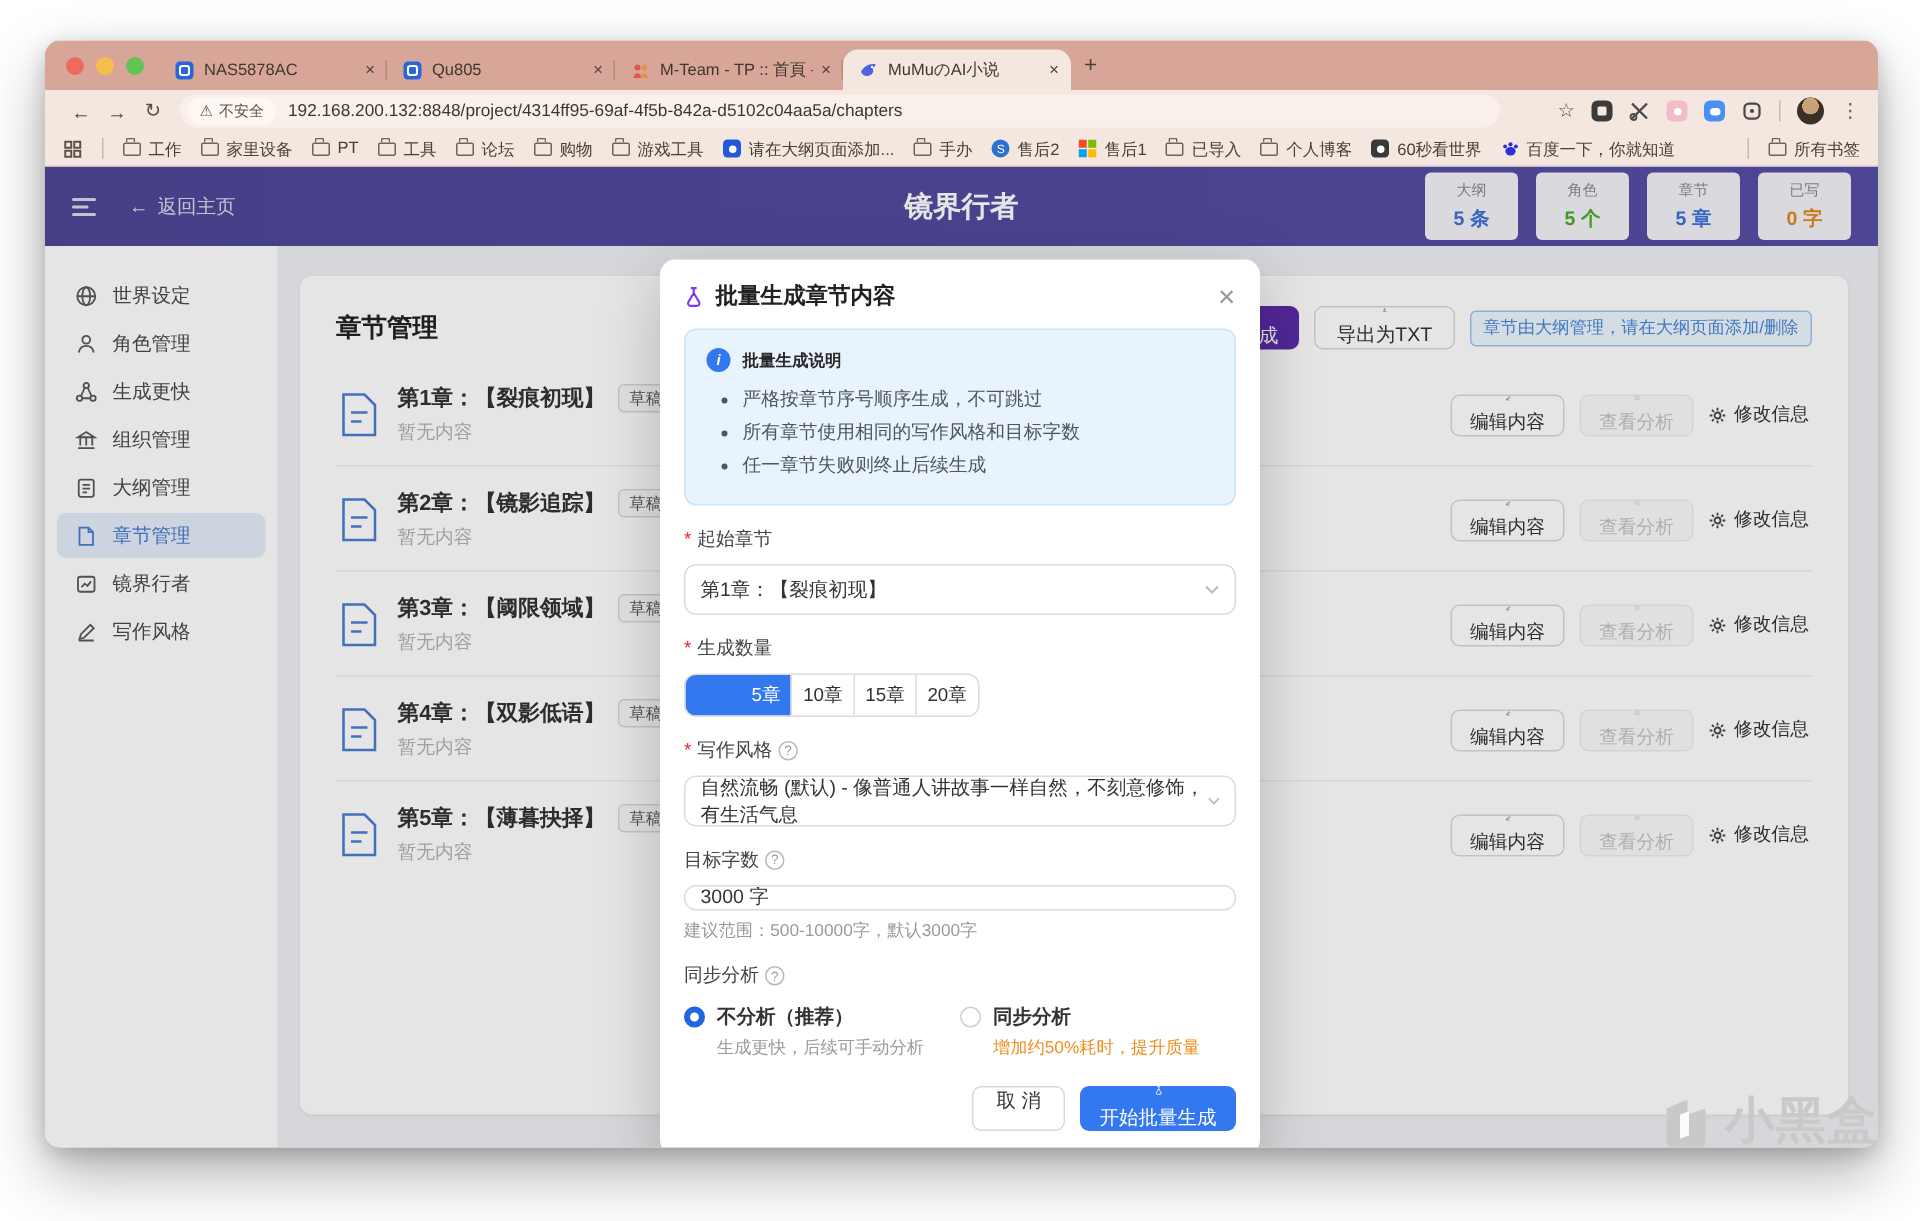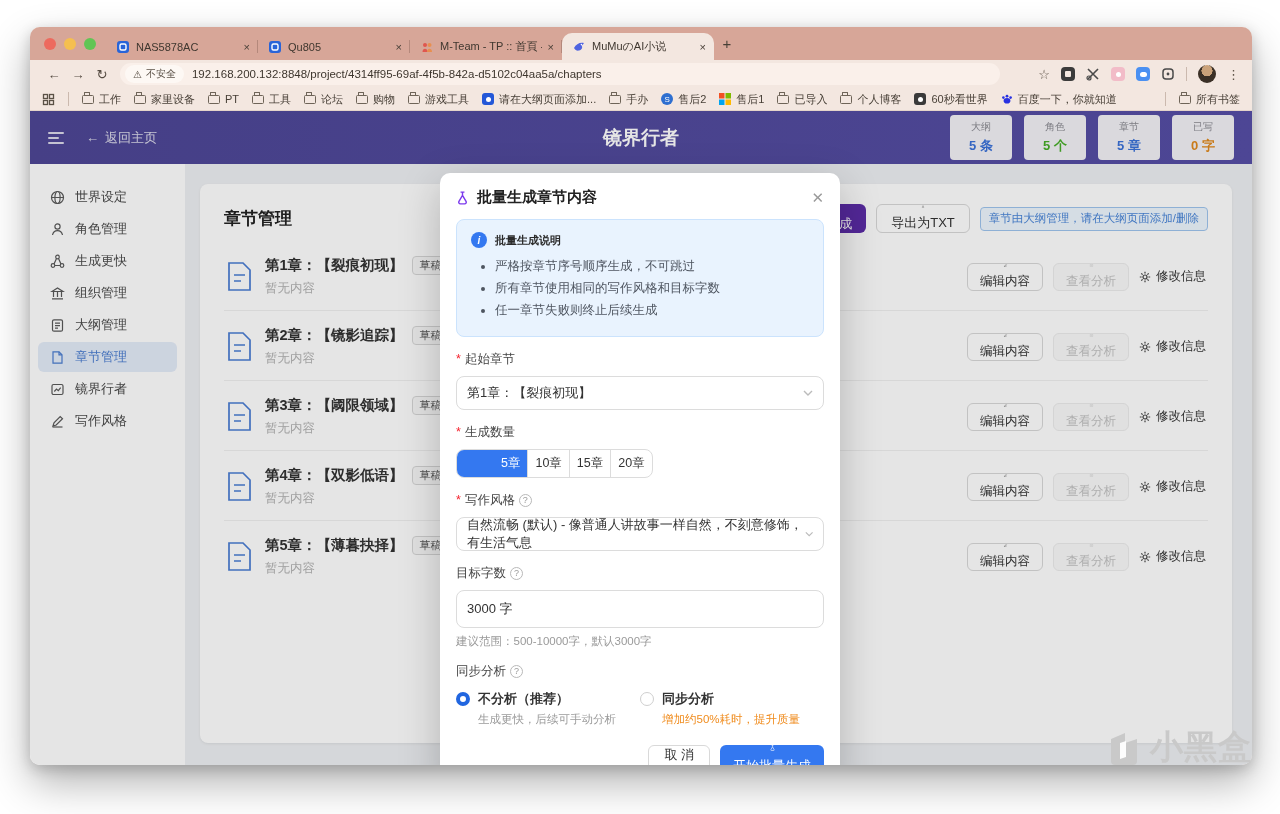--- a/index.html
+++ b/index.html
@@ -117,21 +117,21 @@
   .req { color:#f5222d; }
   .qmark { width:13px; height:13px; border:1px solid #b9b9b9; border-radius:50%; color:#9a9a9a;
     font-size:9px; display:flex; align-items:center; justify-content:center; }
   .select { margin-top:8px; height:34px; border:1px solid #dcdcdc; border-radius:8px; display:flex;
     align-items:center; justify-content:space-between; padding:0 10px; font-size:13px; color:#333; }
   .seg { margin-top:8px; display:flex; width:fit-content; border:1px solid #dcdcdc; border-radius:8px; overflow:hidden; }
   .seg-item { min-width:41px; height:27px; display:flex; align-items:center; justify-content:center;
     font-size:12.5px; color:#333; border-left:1px solid #dcdcdc; padding:0 7px; }
   .seg-item:first-child { border-left:none; }
   .seg-item.sel { background:#3478f0; color:#fff;padding-left:44px; }
-  .tinput { margin-top:8px; width:100%; height:38px; border:1px solid #dcdcdc; border-radius:8px;
+  .tinput { margin-top:8px; width:100%; height:17px; border:1px solid #dcdcdc; border-radius:8px;
     padding:0 10px; font-size:13px; color:#333; font-family:inherit; background:#fff; }
   .hint { margin-top:6px; font-size:11.5px; color:#9a9a9a; }
   .radios { margin-top:10px; display:flex; gap:24px; }
   .ropt { display:flex; gap:8px; }
   .rdot { width:14px; height:14px; border-radius:50%; border:1.5px solid #cfcfcf; margin-top:2px; background:#fff; }
   .rdot.sel { border:4.5px solid #2166e0; }
   .rlab { font-size:13px; font-weight:bold; color:#333; }
   .rsub { margin-top:4px; font-size:11.5px; color:#9a9a9a; }
   .rsub.org { color:#f08c1e; }
   .m-foot { margin-top:18px; display:flex; justify-content:flex-end; gap:10px; }

